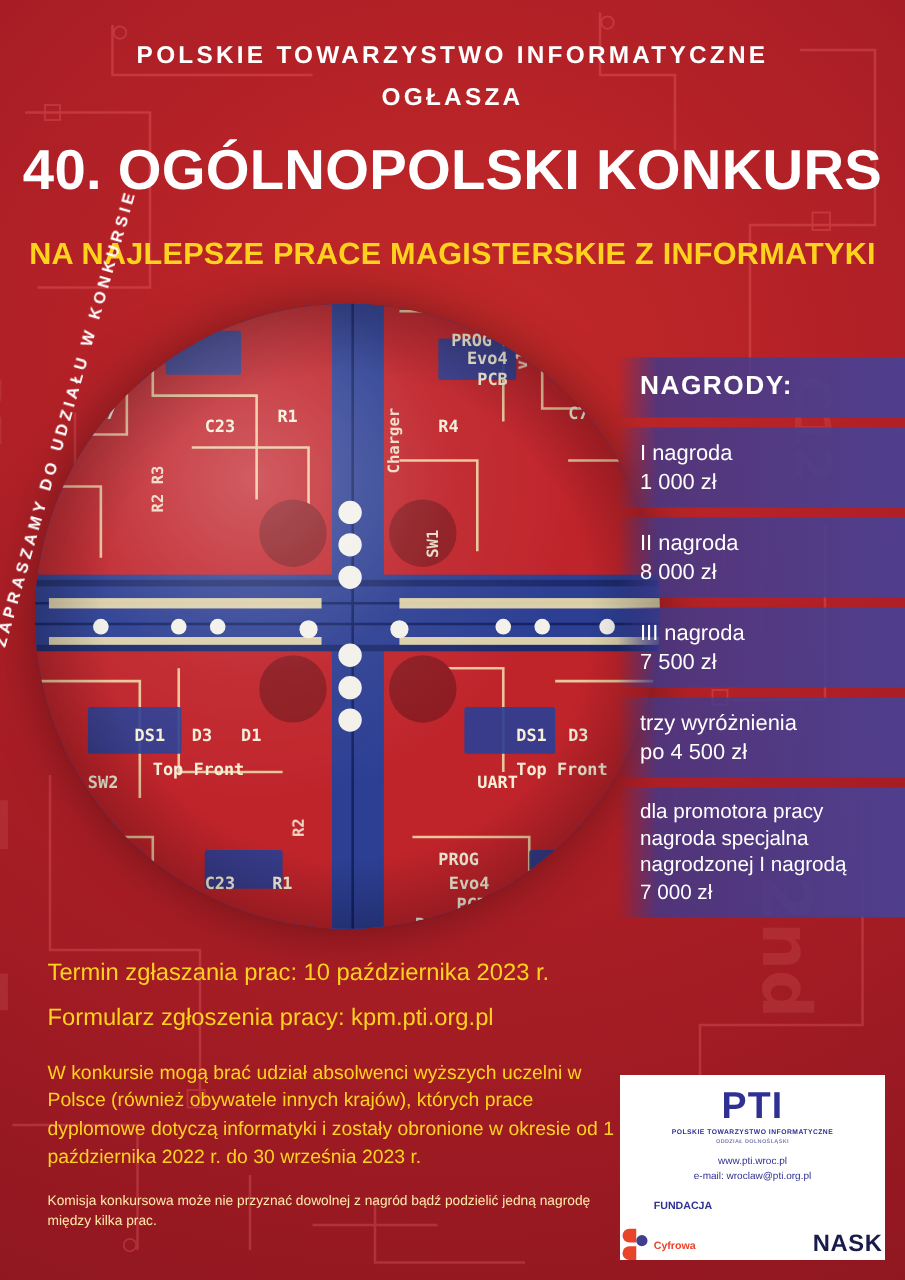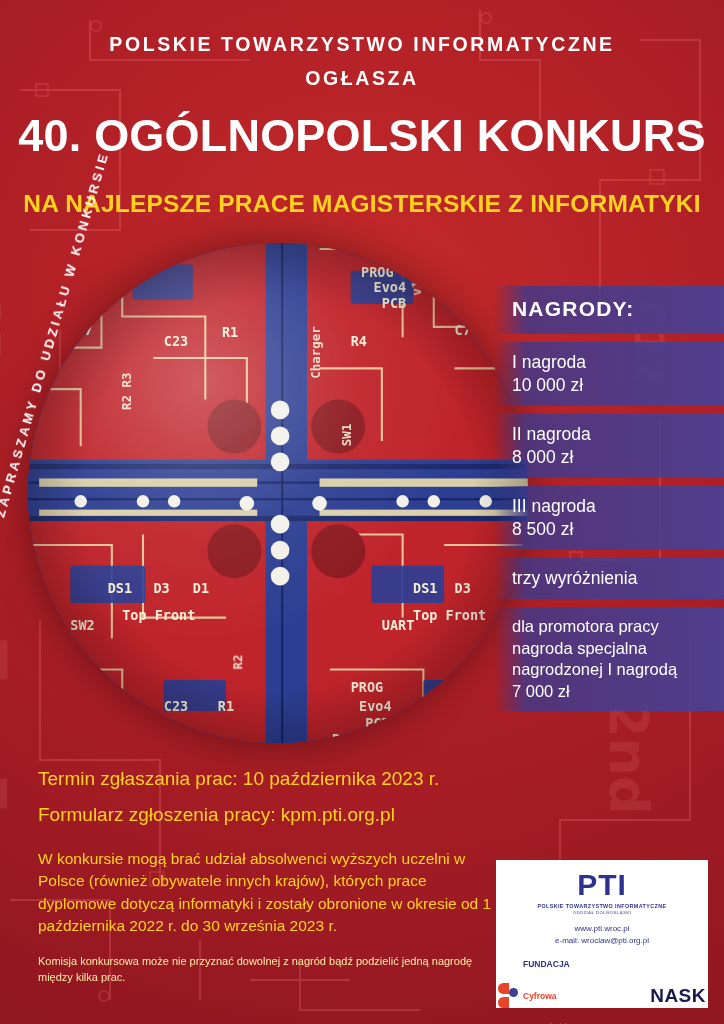--- a/index.html
+++ b/index.html
@@ -453,35 +453,36 @@
     <div class="globe-shade"></div>
   </div>
 
   <div class="invite">ZAPRASZAMY DO UDZIAŁU W KONKURSIE</div>
 
   <div class="prizes">
     <div class="prize-band heading">NAGRODY:</div>
 
     <div class="prize-band">
       <div>I nagroda</div>
-      <div>10 000 zł</div>
+      <div>1 000 zł</div>
     </div>
 
     <div class="prize-band">
       <div>II nagroda</div>
       <div>8 000 zł</div>
     </div>
 
     <div class="prize-band">
       <div>III nagroda</div>
-      <div>8 500 zł</div>
+      <div>7 500 zł</div>
     </div>
 
     <div class="prize-band">
       <div>trzy wyróżnienia</div>
+      <div>po 4 500 zł</div>
     </div>
 
     <div class="prize-band small">
       <div>dla promotora pracy</div>
       <div>nagroda specjalna</div>
       <div>nagrodzonej I nagrodą</div>
       <div>7 000 zł</div>
     </div>
   </div>
 

